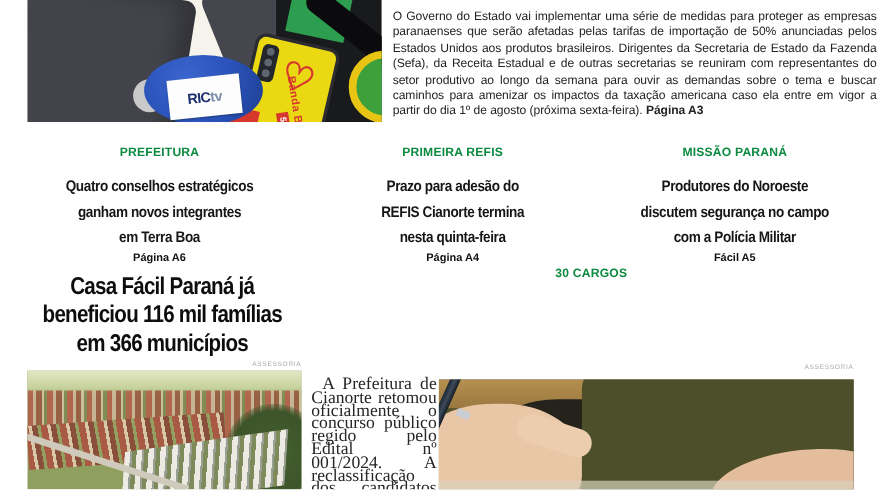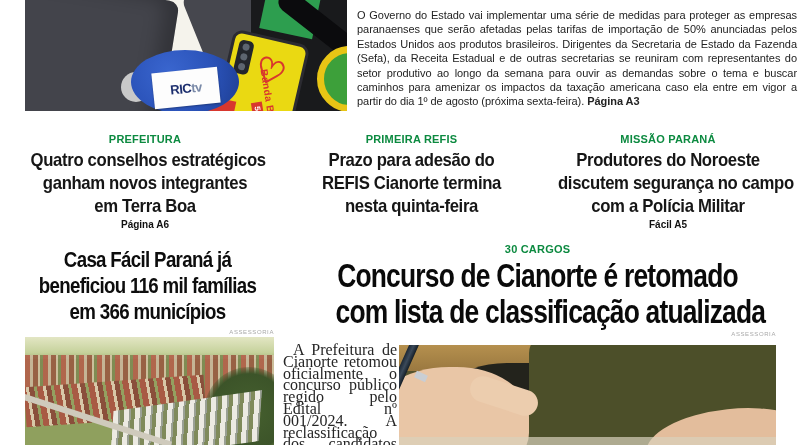--- a/index.html
+++ b/index.html
@@ -39,21 +39,21 @@
   #lead-summary{left:357px;top:8px;width:440px;font-size:11px;line-height:14.4px;
                 text-align:justify;color:#232323;letter-spacing:-.05px;}
   .pageref-inline{font-weight:bold;margin-left:3px;}
 
   
   .kicker{font-size:11px;font-weight:bold;color:#0c8a40;letter-spacing:.2px;}
   .brief{text-align:center;top:133px;}
   #brief-0{left:15px;width:260px;}
   #brief-1{left:288px;width:247px;}
   #brief-2{left:543px;width:250px;}
-  .brief .hl{margin-top:3px;font-size:19px;line-height:23px;font-weight:bold;color:#161616;letter-spacing:-.4px;}
+  .brief .hl{margin-top:13px;font-size:14px;line-height:23px;font-weight:bold;color:#161616;letter-spacing:-.4px;}
   .hl span{display:block;transform:scaleX(.88);transform-origin:50% 50%;white-space:nowrap;}
   .pageref{font-size:10px;font-weight:bold;margin-top:2px;color:#111;}
 
   
   #housing{left:10px;top:243px;width:275px;text-align:center;}
   #housing .hl2{margin-top:4px;font-size:22px;line-height:26px;font-weight:bold;color:#0d0d0d;letter-spacing:-.8px;}
   .hl2 span{display:block;transform:scaleX(.85);transform-origin:50% 50%;white-space:nowrap;}
   .credit{font-size:6px;color:#a9a9a9;letter-spacing:.6px;text-align:right;}
   #housing-credit{left:25px;top:329px;width:249px;}
   #aerial-photo{left:25px;top:337px;width:249px;height:108px;overflow:hidden;background:#8fa05e;}
@@ -136,20 +136,21 @@
     <div class="pageref">Página A6</div>
   </div>
 
   <div id="brief-1" class="abs brief">
     <div class="kicker">PRIMEIRA REFIS</div>
     <div class="hl">
       <span>Prazo para adesão do</span>
       <span>REFIS Cianorte termina</span>
       <span>nesta quinta-feira</span>
     </div>
+    <div class="pageref">Página A4</div>
   </div>
 
   <div id="brief-2" class="abs brief">
     <div class="kicker">MISSÃO PARANÁ</div>
     <div class="hl">
       <span>Produtores do Noroeste</span>
       <span>discutem segurança no campo</span>
       <span>com a Polícia Militar</span>
     </div>
     <div class="pageref">Fácil A5</div>
@@ -168,24 +169,20 @@
     <div class="abs roofs"></div>
     <div class="abs roofs2"></div>
     <div class="abs trees"></div>
     <div class="abs trees2"></div>
     <div class="abs white-houses"></div>
     <div class="abs road"></div>
   </div>
 
   <div id="contest" class="abs">
     <div class="kicker">30 CARGOS</div>
-    <div class="hl3">
-      <span>Concurso de Cianorte é retomado</span>
-      <span>com lista de classificação atualizada</span>
-    </div>
   </div>
   <div id="contest-credit" class="abs credit">ASSESSORIA</div>
   <div id="contest-body" class="abs">A Prefeitura de Cianorte retomou oficialmente o concurso público regido pelo Edital nº 001/2024. A reclassificação dos candidatos foi divulgada nesta semana, após revisão dos critérios de pontuação mínima, anulados por deci-</div>
   <div id="signing-photo" class="abs">
     <div class="abs desk"></div>
     <div class="abs dark-blob"></div>
     <div class="abs olive-torso"></div>
     <div class="abs hand-left"></div>
     <div class="abs finger"></div>
     <div class="abs pen"></div>

